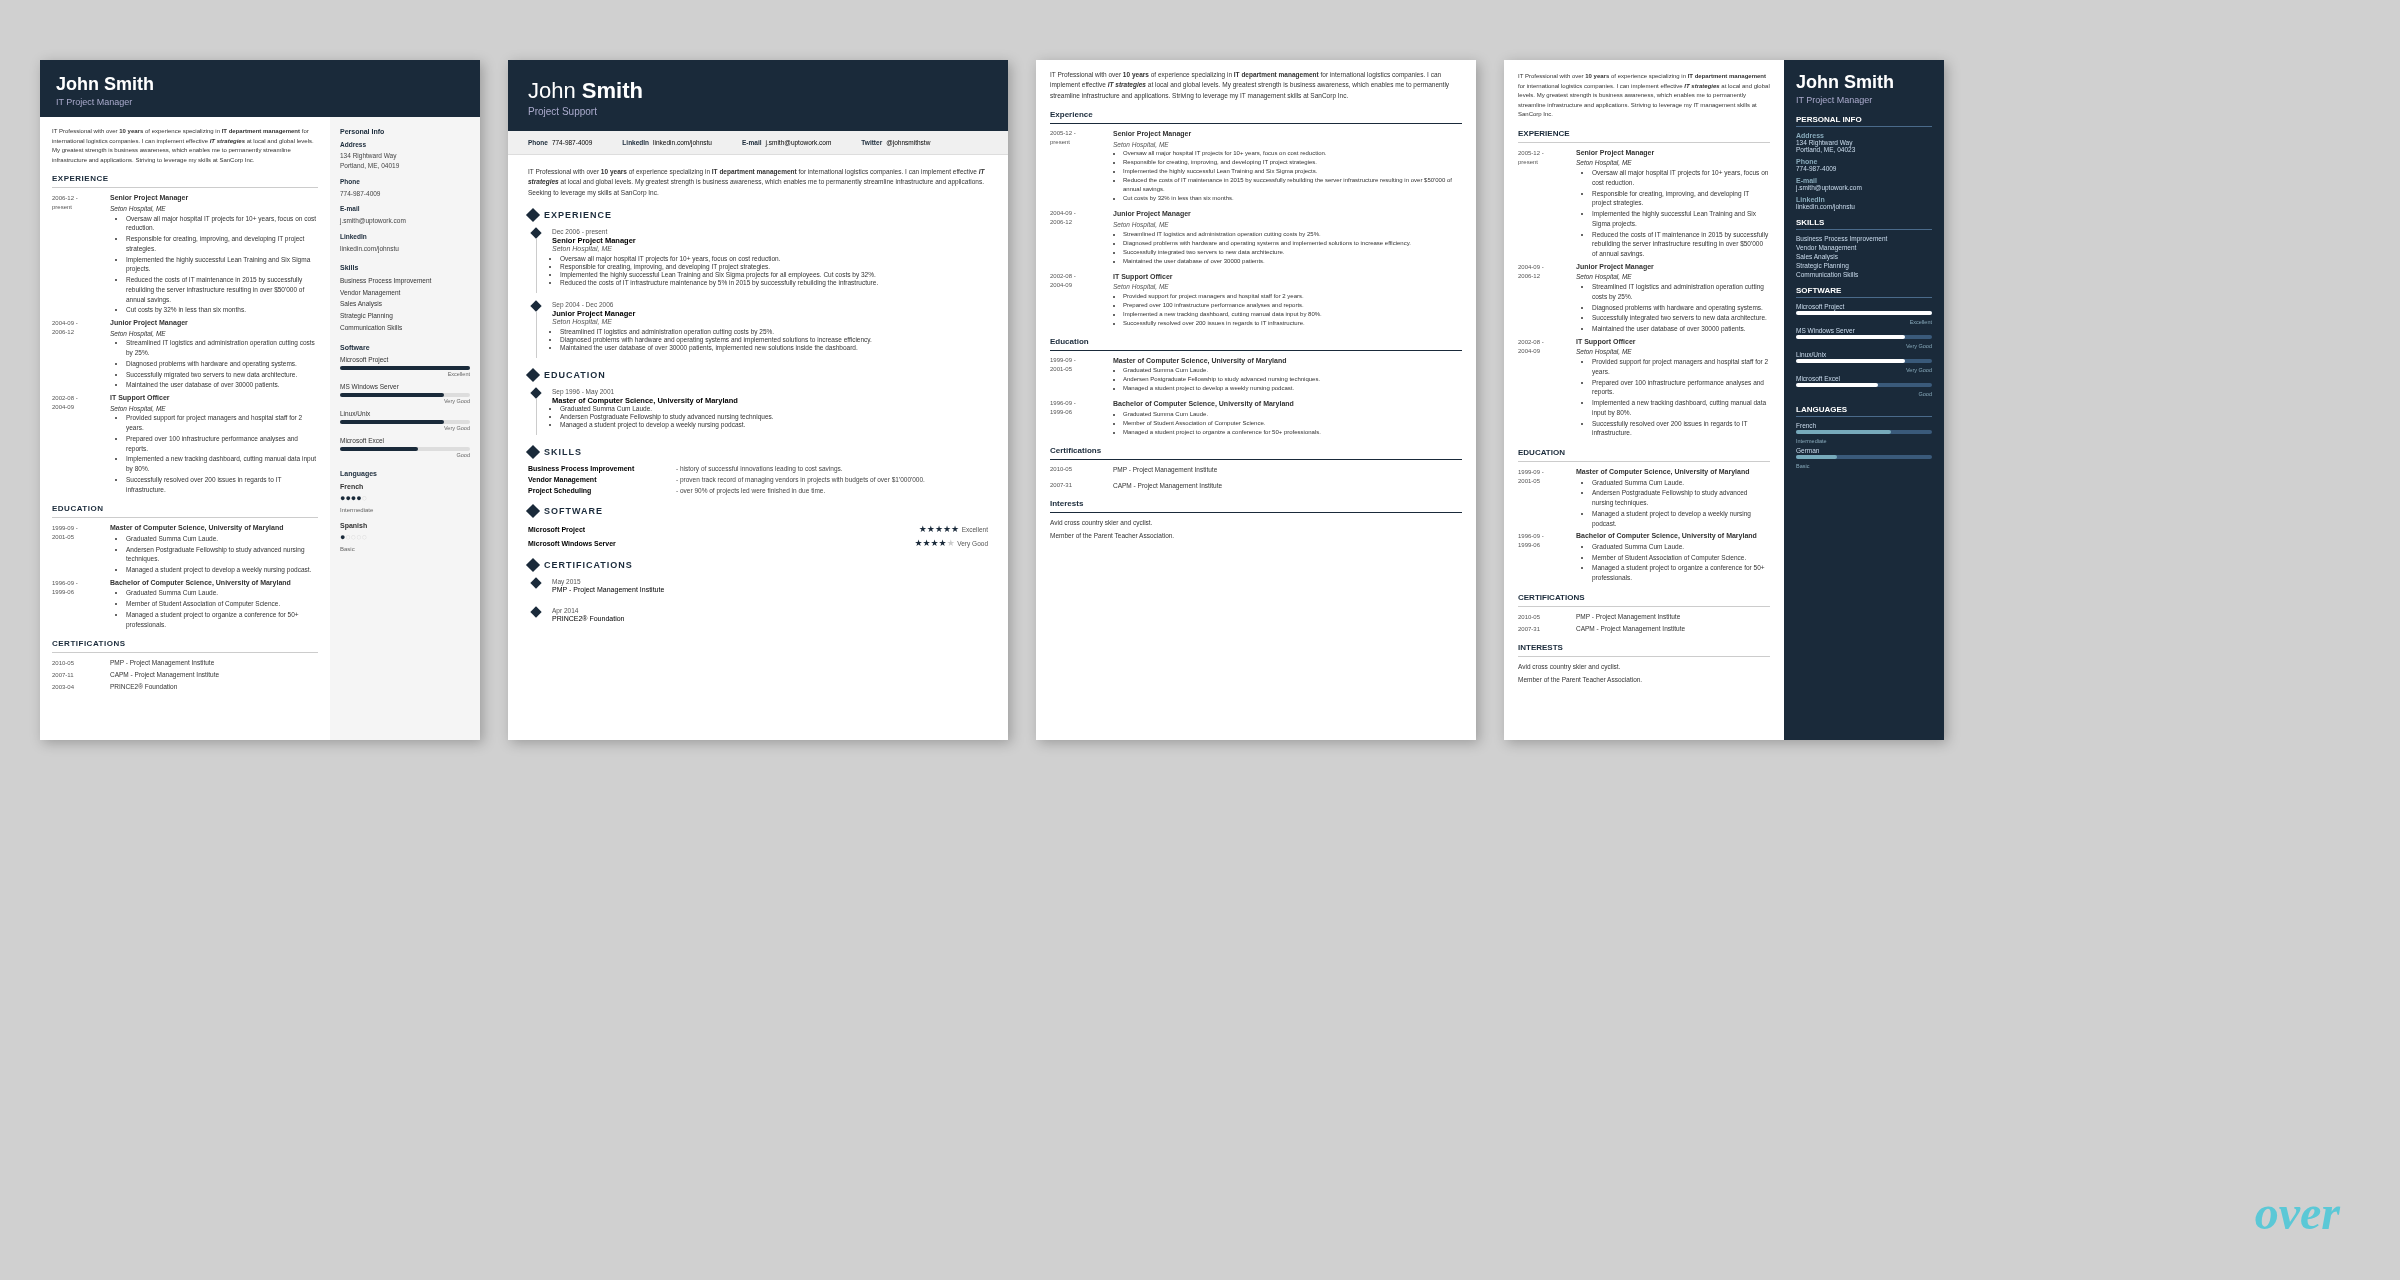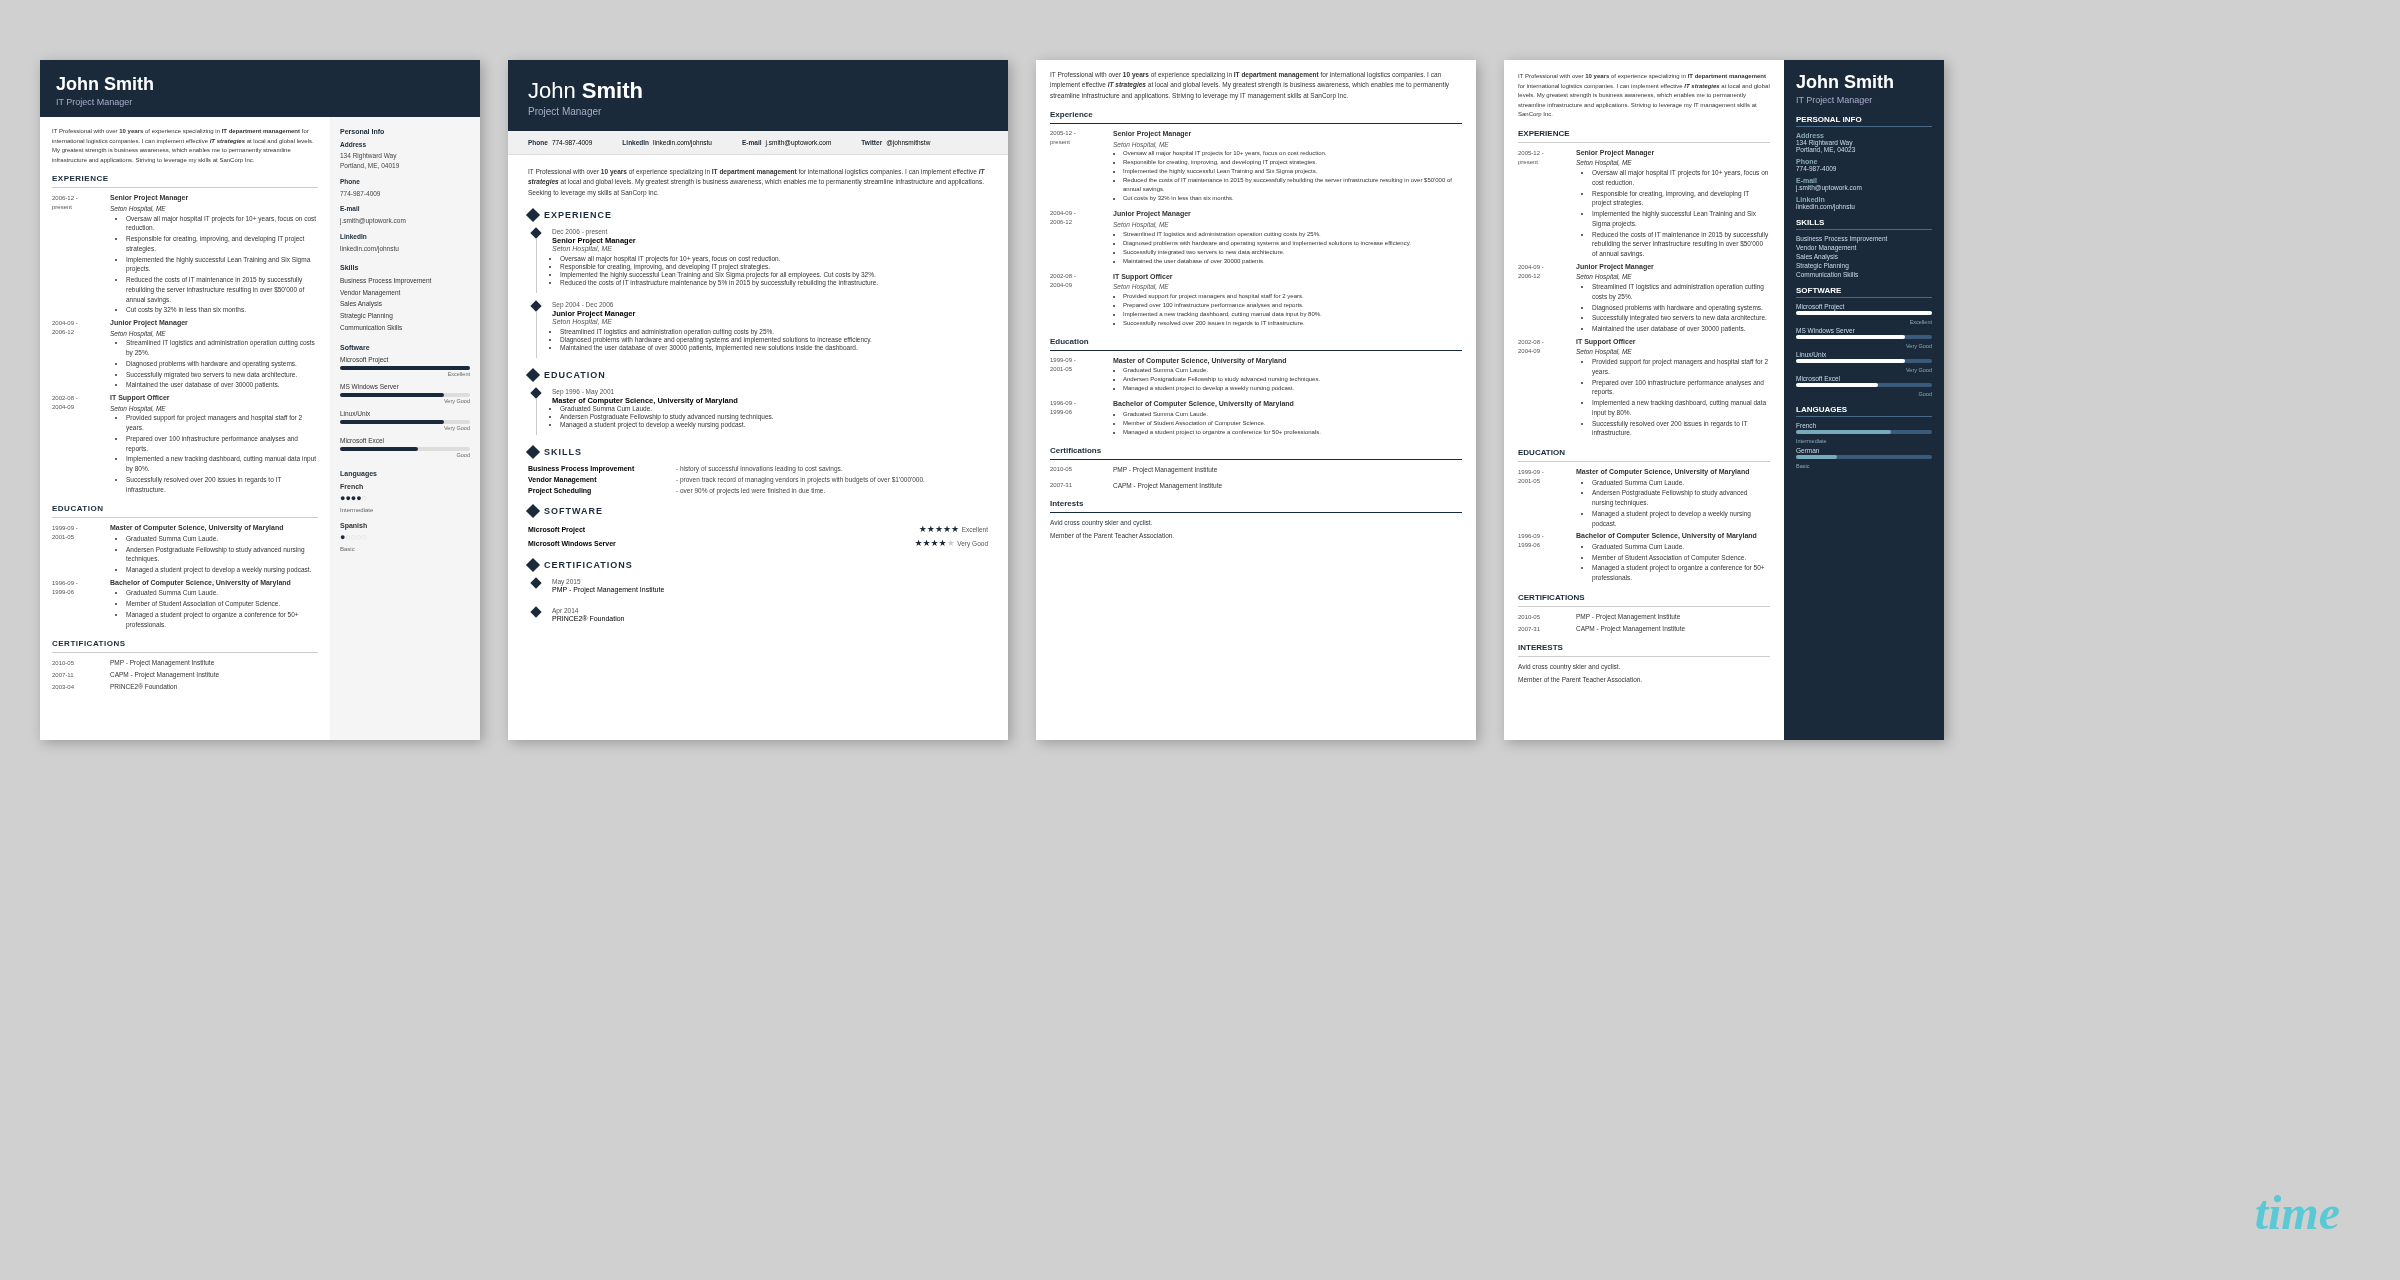--- a/index.html
+++ b/index.html
@@ -425,21 +425,21 @@
           <span class="lang-dots">●</span><span class="lang-dots-empty">○○○○</span>
           <div class="lang-level">Basic</div>
         </div>
       </div>
     </div>
   </div>
 
   <div class="resume2">
     <div class="resume2-header">
       <h1>John <strong>Smith</strong></h1>
-      <h2>Project Manager</h2>
+      <h2>Project Support</h2>
     </div>
     <div class="resume2-contact">
       <div class="contact-item">
         <span class="contact-label">Phone</span>
         <span>774-987-4009</span>
       </div>
       <div class="contact-item">
         <span class="contact-label">LinkedIn</span>
         <span>linkedin.com/johnstu</span>
       </div>
@@ -819,13 +819,13 @@
       <div class="r4-lang-name" style="margin-top:3px;">German</div>
       <div class="r4-lang-bar-track">
         <div class="r4-lang-bar-fill" style="width:30%;"></div>
       </div>
       <div class="r4-lang-level">Basic</div>
     </div>
   </div>
 
 </div>
 
-<div class="zety-logo">time</div>
+<div class="zety-logo">over</div>
 
 </body></html>

